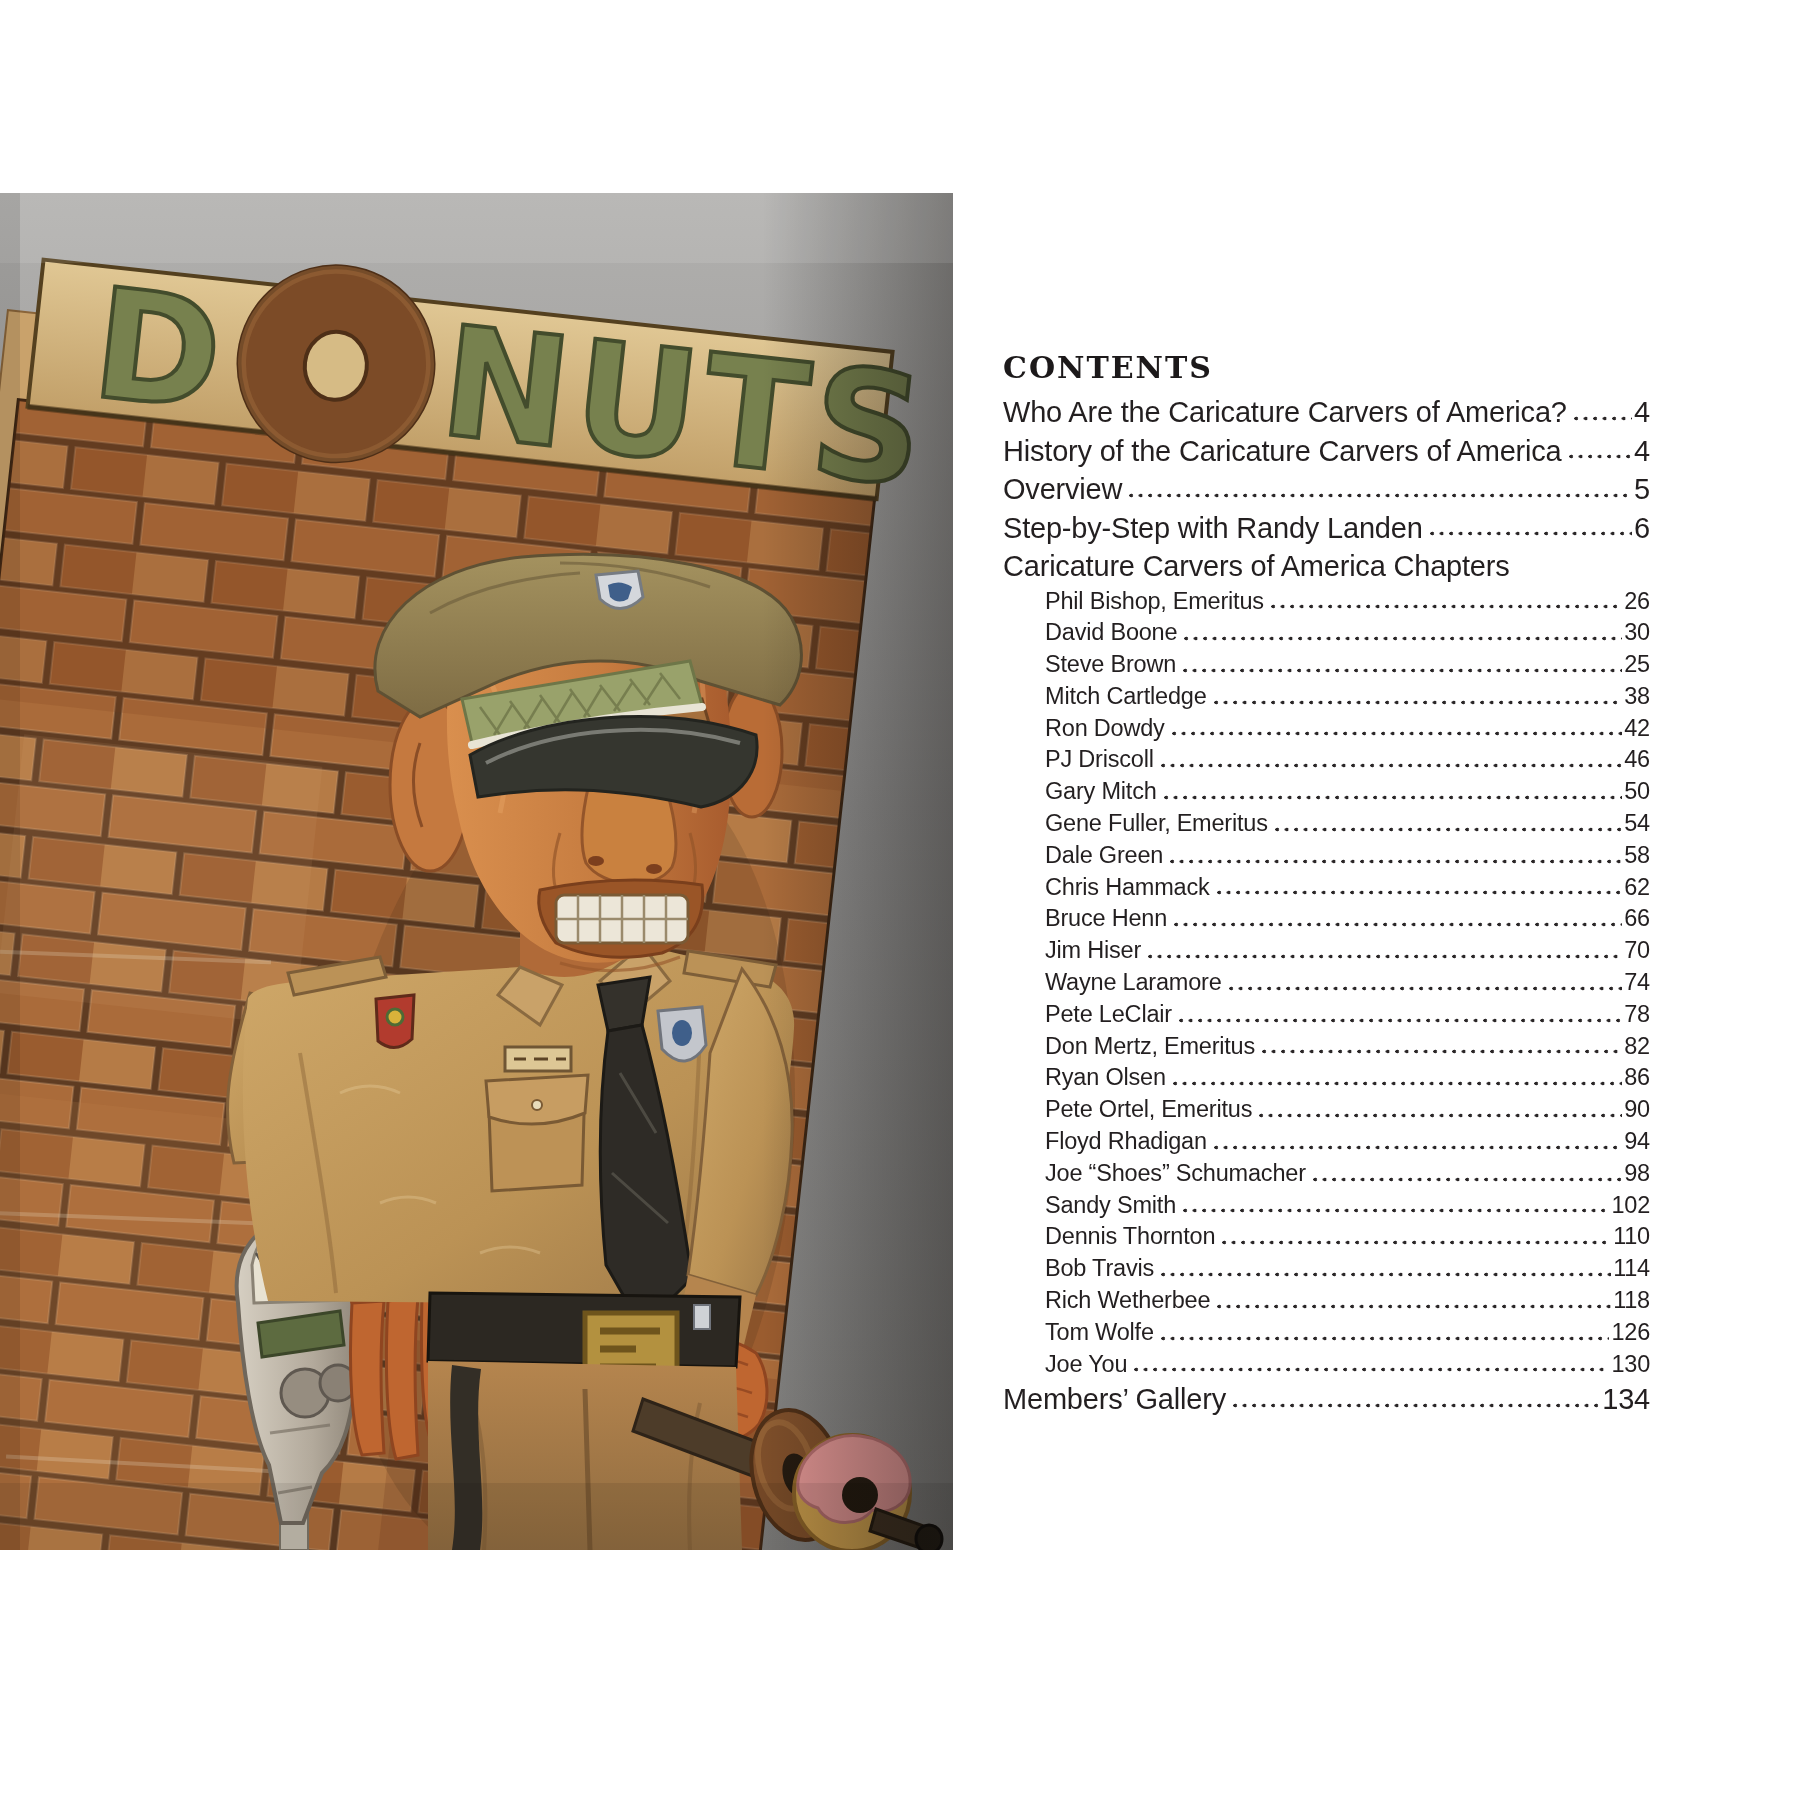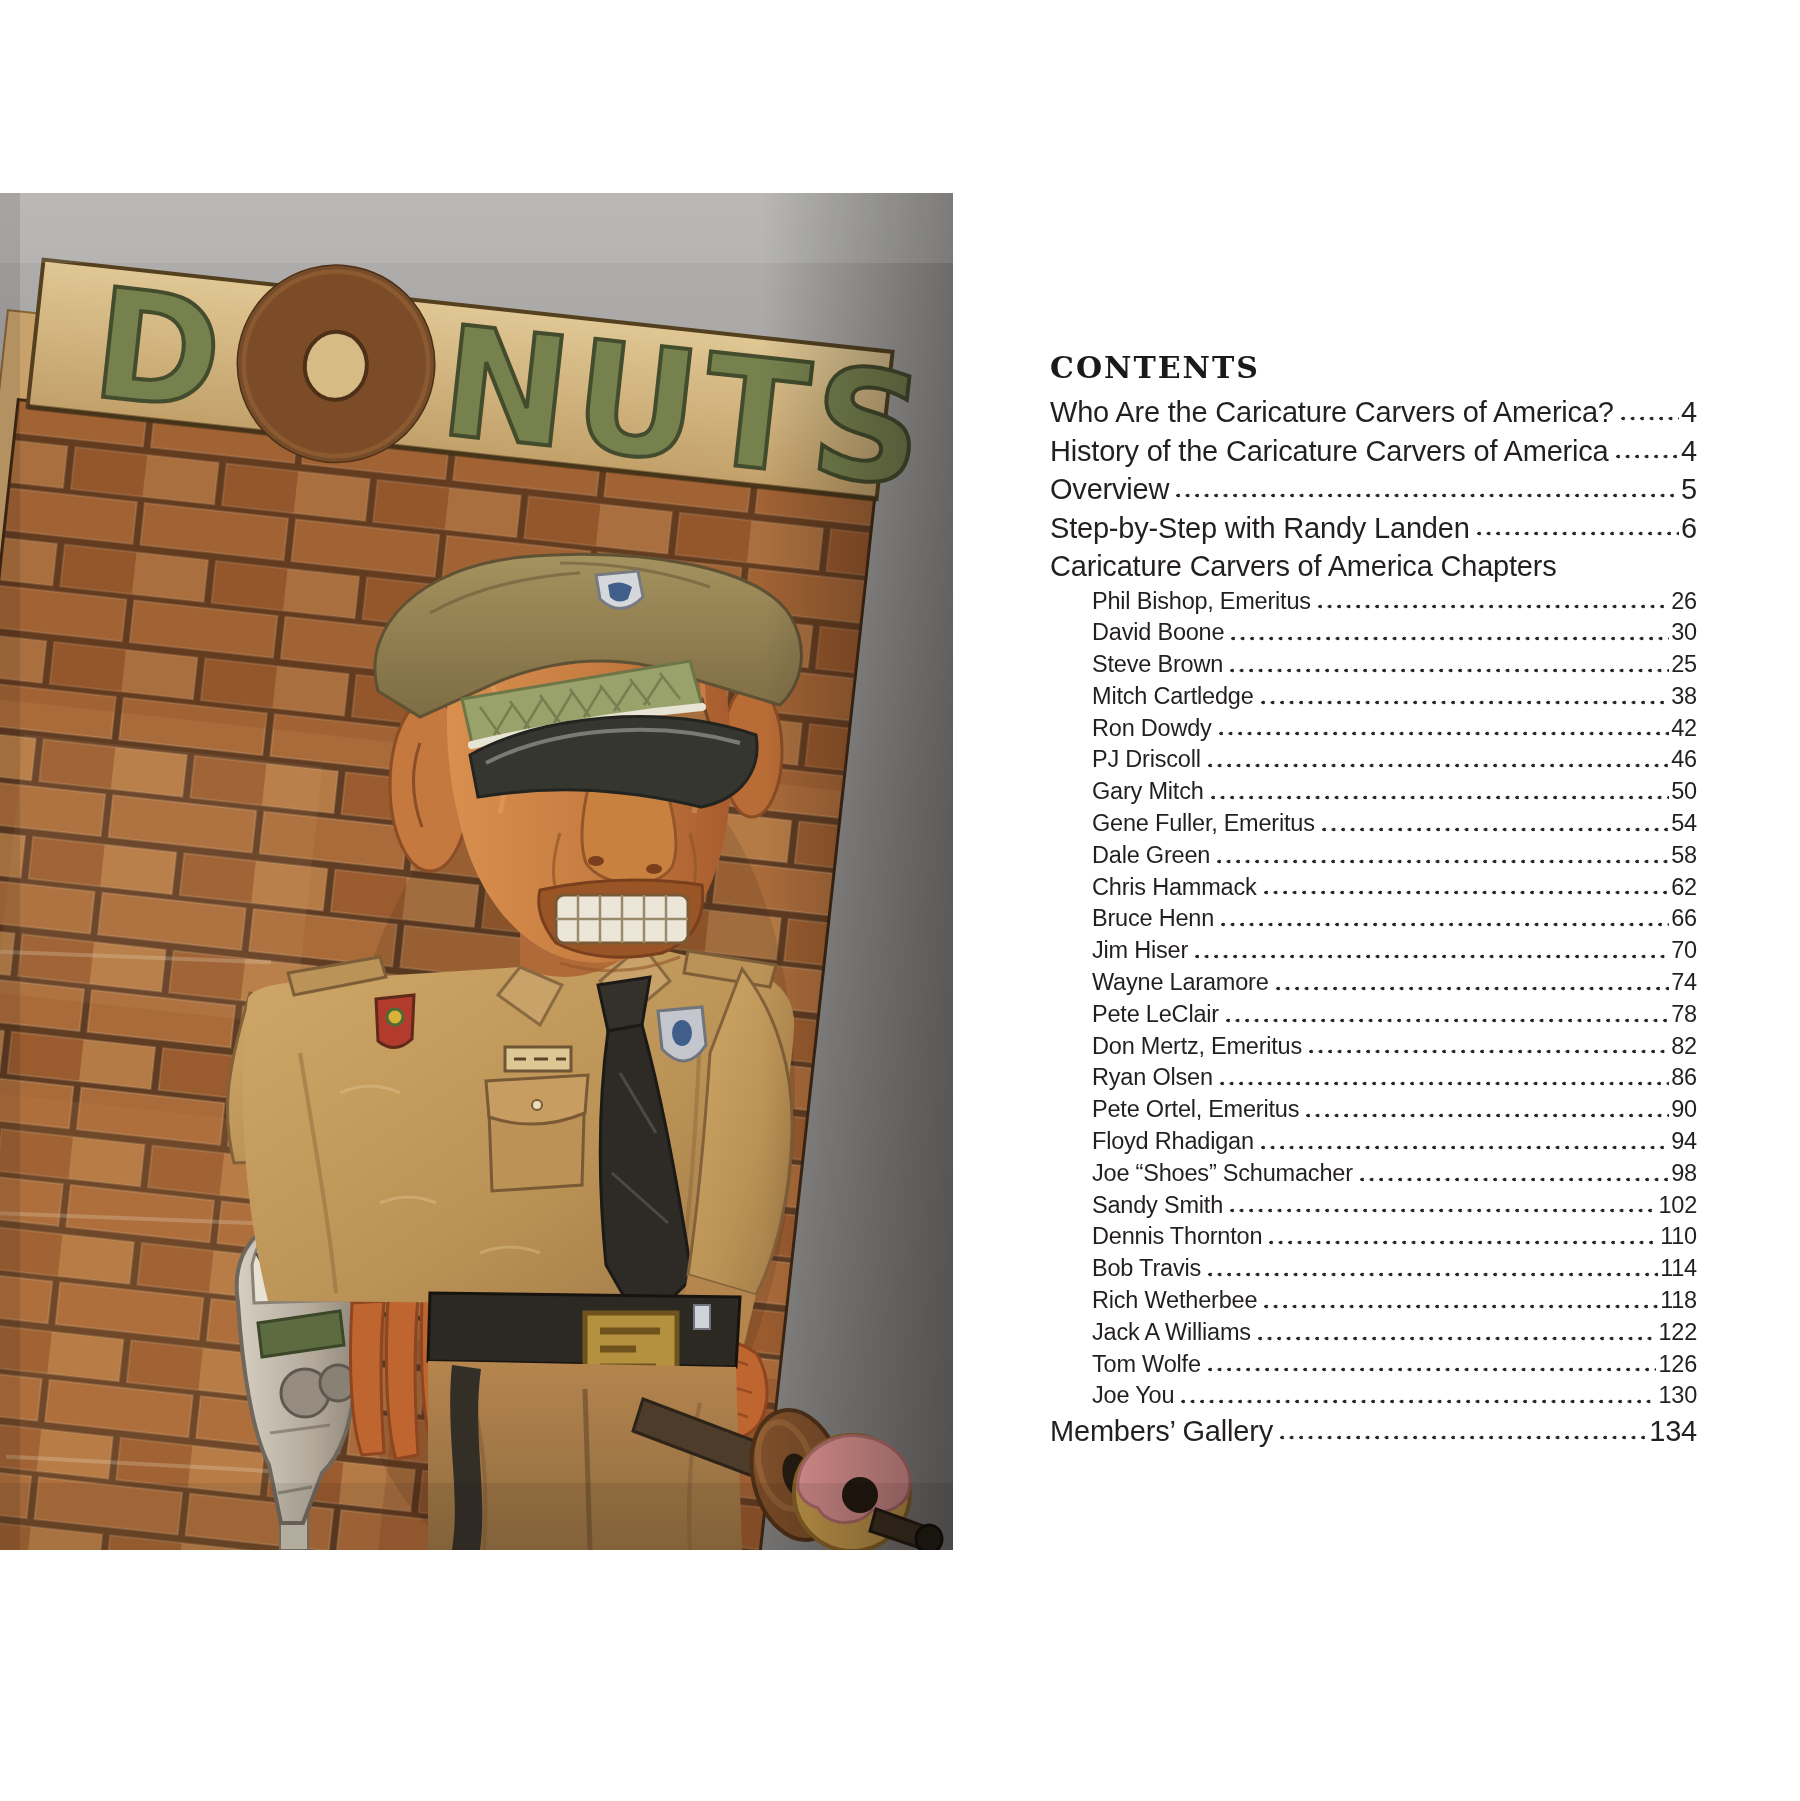--- a/index.html
+++ b/index.html
@@ -1,21 +1,21 @@
 <!DOCTYPE html>
 <html><head>
 <meta charset="utf-8">
 <style>
   html,body{margin:0;padding:0;background:#ffffff;}
   .page{position:relative;width:1800px;height:1801px;background:#ffffff;overflow:hidden;
         font-family:"Liberation Sans",sans-serif;color:#231f20;}
   .photo{position:absolute;left:0;top:193px;width:953px;height:1357px;}
   .photo svg{display:block;width:100%;height:100%;}
 
-  .toc{position:absolute;left:1050px;top:353px;width:647px;}
+  .toc{position:absolute;left:1003px;top:353px;width:647px;}
   .toc-heading{font-family:"DejaVu Serif","Liberation Serif",serif;font-weight:700;
                font-size:30px;line-height:30px;letter-spacing:2px;margin:0 0 10px 0;color:#1c191a;}
   .toc-row{display:flex;align-items:baseline;font-size:23.5px;letter-spacing:-0.2px;}
   .toc-row.top{line-height:38.5px;font-size:29px;}
   .toc-row.indent{line-height:31.8px;padding-left:42px;}
   .toc-row.last{}
   .toc-label{white-space:nowrap;}
   .toc-em{margin-left:6px;}
   .leader{flex:1;align-self:flex-end;height:5px;margin:0 2px 8px 7px;
           background-image:radial-gradient(circle at 2.2px 2.5px,#2a2627 1.75px,rgba(0,0,0,0) 2.1px);
@@ -408,25 +408,20 @@
           <span class="toc-label">Bob Travis</span>
           <span class="leader"></span>
           <span class="toc-page">114</span>
         </div>
         <div class="toc-row indent">
           <span class="toc-label">Rich Wetherbee</span>
           <span class="leader"></span>
           <span class="toc-page">118</span>
         </div>
         <div class="toc-row indent">
-          <span class="toc-label">Jack A Williams</span>
-          <span class="leader"></span>
-          <span class="toc-page">122</span>
-        </div>
-        <div class="toc-row indent">
           <span class="toc-label">Tom Wolfe</span>
           <span class="leader"></span>
           <span class="toc-page">126</span>
         </div>
         <div class="toc-row indent">
           <span class="toc-label">Joe You</span>
           <span class="leader"></span>
           <span class="toc-page">130</span>
         </div>
         <div class="toc-row top last">

